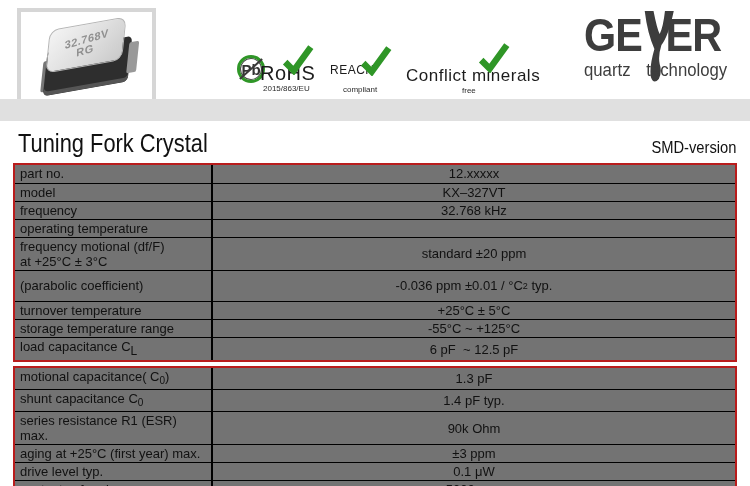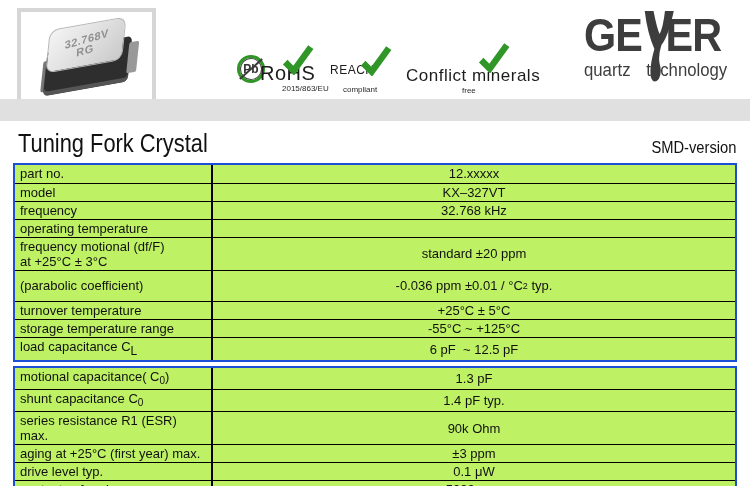--- a/index.html
+++ b/index.html
@@ -21,25 +21,25 @@
            color:#909090; font-size:11px; font-weight:bold; line-height:11px; }
   .c-top span { transform:rotate(-6deg); letter-spacing:0.5px; }
 
   
   .badge-check { position:absolute; width:32px; height:30px; }
   .badge-title { position:absolute; color:#1c1c1c; letter-spacing:0.5px; }
   .badge-sub   { position:absolute; color:#2a2a2a; font-size:8px; }
   .pb-circle { position:absolute; left:237px; top:55px; width:28px; height:28px; border-radius:50%;
                border:3px solid #2f9627; box-shadow:inset 0 0 0 1px #4a4a4a;
                display:flex; align-items:center; justify-content:center;
-               font-size:12px; font-weight:bold; color:#333; }
+               font-size:15px; font-weight:bold; color:#333; }
   .pb-circle::after { content:""; position:absolute; width:30px; height:2px; background:#3a3a3a;
                       transform:rotate(-42deg); }
   .t-rohs     { left:260px; top:62px; font-size:20px; }
-  .s-rohs     { left:263px; top:84px;margin-left:19px; }
+  .s-rohs     { left:263px; top:84px; }
   .k-rohs     { left:282px; top:45px; }
   .t-reach    { left:330px; top:63px; font-size:12px; }
   .s-reach    { left:343px; top:85px; }
   .k-reach    { left:360px; top:46px; }
   .t-conflict { left:406px; top:66px; font-size:17px; }
   .s-conflict { left:462px; top:86px; }
   .k-conflict { left:478px; top:43px; }
 
   
   .logo { position:absolute; left:584px; top:13px; width:156px; color:#3d3d3d; }
@@ -55,21 +55,21 @@
   .gray-band { position:absolute; left:0; top:99px; width:750px; height:22px; background:#e0e0e0; }
 
   
   .title-row { position:absolute; left:18px; top:129px; width:718px; display:flex;
                justify-content:space-between; align-items:flex-end;gap:28px; }
   .page-title { font-size:26px; line-height:28px; transform:scaleX(0.84); transform-origin:left; white-space:nowrap; }
   .smd-version { font-size:16px; transform:scaleX(0.92); transform-origin:right; white-space:nowrap; }
 
   
   .spec-wrap { position:absolute; left:13px; top:163px; width:724px; }
-  .spec-table { border:2px solid #1d4ed8; background:#bef264; }
+  .spec-table { border:2px solid #b91c1c; background:#737373; }
   .spec-table + .spec-table { margin-top:4px; }
   .trow { display:flex; border-top:1.5px solid #000; align-items:stretch; }
   .trow:first-child { border-top:none; }
   .cl { width:198px; border-right:2px solid #000; padding:1px 0 1px 5px;
         display:flex; flex-direction:column; justify-content:center;
         font-size:13px; line-height:15px; white-space:pre-wrap; }
   .cv { flex:1; display:flex; align-items:center; justify-content:center;
         font-size:13px; white-space:pre-wrap; text-align:center; }
   .r-single { min-height:17.5px; }
   .r-double { min-height:31.5px; }

